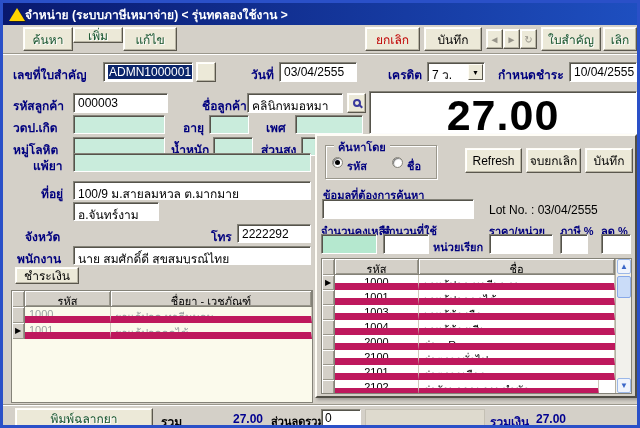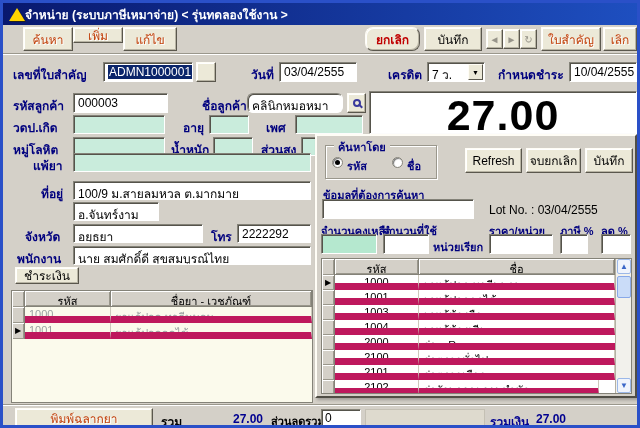--- a/index.html
+++ b/index.html
@@ -15,22 +15,22 @@
   .titletext{color:#fff;font-weight:bold;font-size:12px;white-space:nowrap;}
   
   .toolbar{position:absolute;left:0;top:22px;right:0;height:29px;background:#d4d0c8;
     border-bottom:1px solid #9a978c;box-shadow:0 1px 0 #fff;}
   
   .btn{position:absolute;background:#ece9d8;border:1px solid;
     border-color:#fffdf6 #5a574d #5a574d #fffdf6;
     box-shadow:inset -1px -1px 0 #b8b4a4,inset 1px 1px 0 #fff;
     font:12px "Liberation Sans",sans-serif;color:#000;
     display:flex;align-items:center;justify-content:center;white-space:nowrap;cursor:default;}
-  .btn.dis{color:#c2410c;text-shadow:1px 1px 0 #fff;}
-  .btn.red{color:#c00000;font-weight:bold;border-radius:8px;}
+  .btn.dis{color:#14532d;text-shadow:1px 1px 0 #fff;}
+  .btn.red{color:#c00000;font-weight:normal;}
   .btn.small{font-size:10px;color:#97948a;}
   
   .lbl{position:absolute;font-size:12px;font-weight:bold;color:#00007e;white-space:nowrap;}
   .blk{position:absolute;font-size:12px;color:#000;white-space:nowrap;}
   .field{position:absolute;background:#fff;border:1px solid;border-color:#848278 #fff #fff #848278;
     box-shadow:inset 1px 1px 0 #55534b;font-size:12px;color:#000;
     padding:2px 4px;white-space:nowrap;overflow:hidden;}
   .field.cyan{background:#c9ecdc;}
   .field.green{background:#b5e8cf;}
   .sel{background:#0a246a;color:#fff;padding:0 1px;}
@@ -118,21 +118,21 @@
   <span class="lbl" style="left:385px;top:62px;">เครดิต</span>
   <div class="field" style="left:424px;top:59px;width:58px;height:20px;padding-right:18px;"><span>7 ว.</span>
     <span class="dd-btn">▼</span>
   </div>
   <span class="lbl" style="left:495px;top:62px;">กำหนดชำระ</span>
   <div class="field" style="left:566px;top:59px;width:68px;height:20px;">10/04/2555</div>
 
   <span class="lbl" style="left:10px;top:93px;">รหัสลูกค้า</span>
   <div class="field" style="left:70px;top:90px;width:95px;height:20px;">000003</div>
   <span class="lbl" style="left:199px;top:93px;">ชื่อลูกค้า</span>
-  <div class="field" style="left:244px;top:90px;width:96px;height:20px;border-radius:6px;">คลินิกหมอหมา</div>
+  <div class="field" style="left:244px;top:90px;width:96px;height:20px;">คลินิกหมอหมา</div>
   <div class="btn" style="left:344px;top:90px;width:19px;height:20px;">
       <span class="mag"></span>
     </div>
 
   <span class="lbl" style="left:10px;top:115px;">วดป.เกิด</span>
   <div class="field cyan" style="left:70px;top:112px;width:92px;height:19px;"></div>
   <span class="lbl" style="left:180px;top:115px;">อายุ</span>
   <div class="field cyan" style="left:206px;top:112px;width:40px;height:19px;"></div>
   <span class="lbl" style="left:263px;top:115px;">เพศ</span>
   <div class="field cyan" style="left:292px;top:112px;width:68px;height:19px;"></div>
@@ -145,21 +145,20 @@
   <div class="field cyan" style="left:298px;top:134px;width:60px;height:19px;"></div>
 
   <span class="lbl" style="left:30px;top:153px;">แพ้ยา</span>
   <div class="field cyan" style="left:70px;top:150px;width:238px;height:19px;"></div>
 
   <span class="lbl" style="left:38px;top:181px;">ที่อยู่</span>
   <div class="field" style="left:70px;top:178px;width:238px;height:19px;">100/9 ม.สายลมหวล ต.มากมาย</div>
   <div class="field" style="left:70px;top:199px;width:86px;height:19px;">อ.จันทร์งาม</div>
 
   <span class="lbl" style="left:22px;top:224px;">จังหวัด</span>
-  <div class="field" style="left:70px;top:221px;width:130px;height:19px;">อยุธยา</div>
   <span class="lbl" style="left:208px;top:224px;">โทร</span>
   <div class="field" style="left:234px;top:221px;width:74px;height:19px;">2222292</div>
 
   <span class="lbl" style="left:14px;top:246px;">พนักงาน</span>
   <div class="field" style="left:70px;top:243px;width:238px;height:19px;">นาย สมศักดิ์ดี  สุขสมบูรณ์ไทย</div>
 
   <div class="display"><span>27.00</span></div>
 
   <div class="btn" style="left:12px;top:264px;width:64px;height:17px;">ชำระเงิน</div>
 

